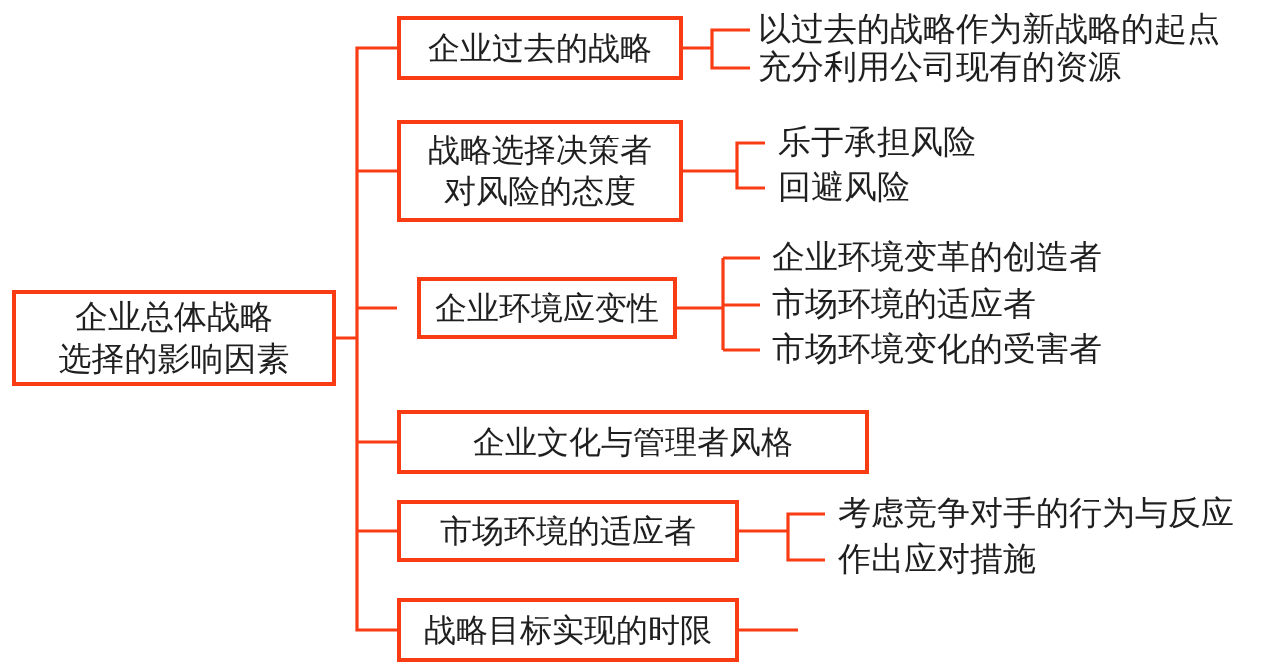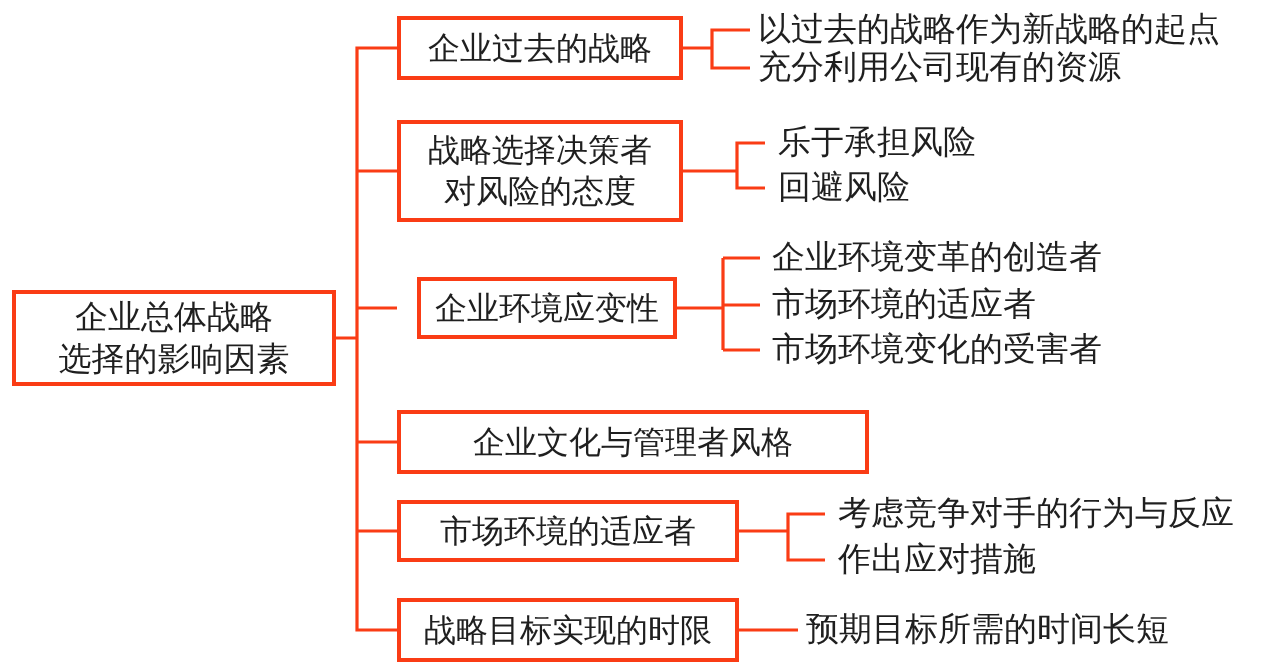--- a/index.html
+++ b/index.html
@@ -120,15 +120,14 @@
   <div class="leaf l-2-0">乐于承担风险</div>
   <div class="leaf l-2-1">回避风险</div>
 
   <div class="leaf l-3-0">企业环境变革的创造者</div>
   <div class="leaf l-3-1">市场环境的适应者</div>
   <div class="leaf l-3-2">市场环境变化的受害者</div>
 
   <div class="leaf l-5-0">考虑竞争对手的行为与反应</div>
   <div class="leaf l-5-1">作出应对措施</div>
 
-  <div class="leaf l-6-0">预期目标所需的时间长短</div>
 
 </div>
 
 </body></html>

